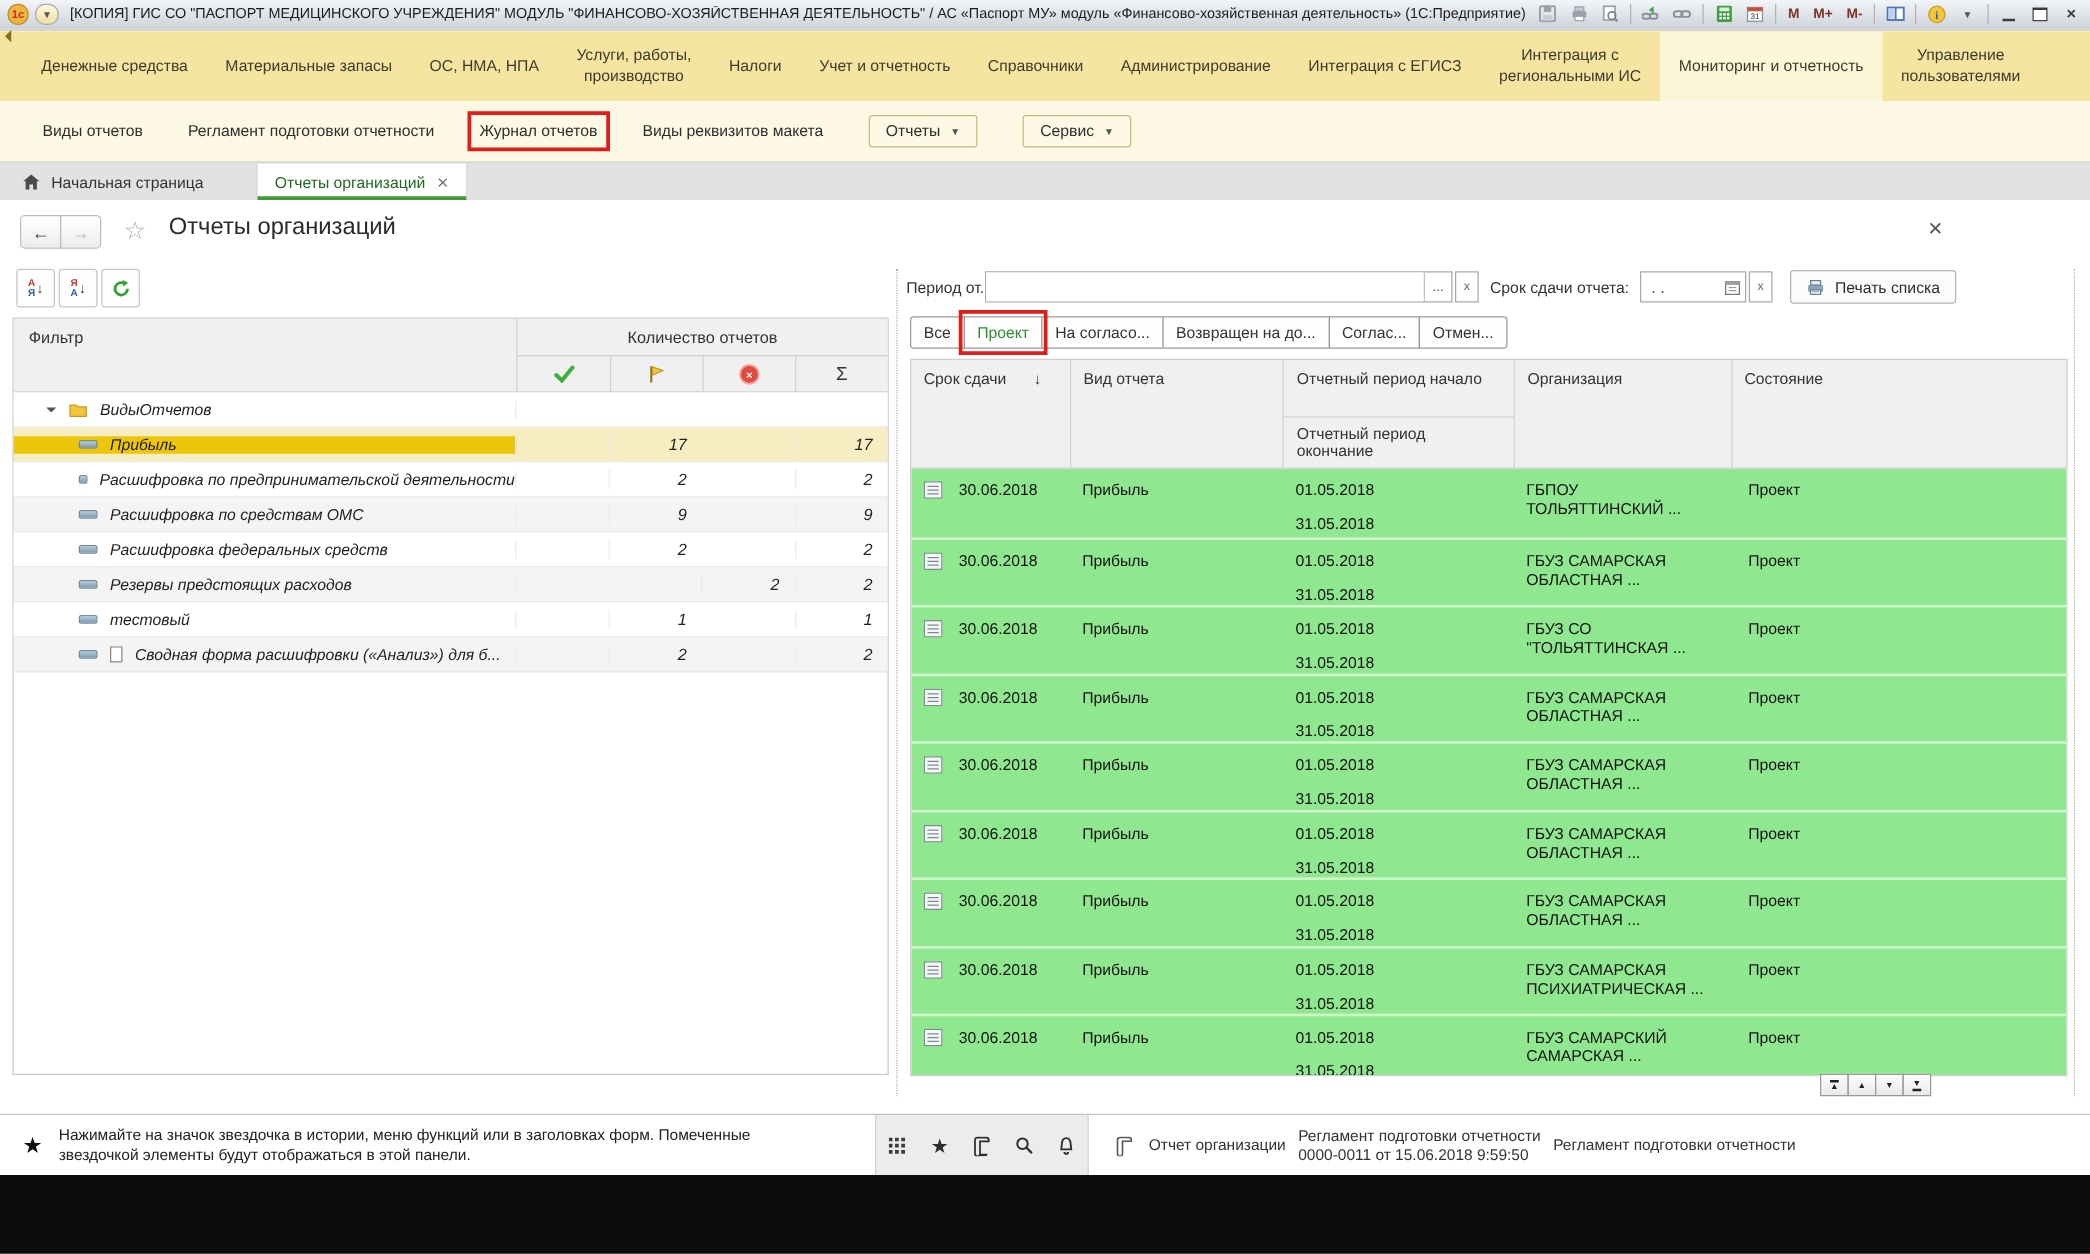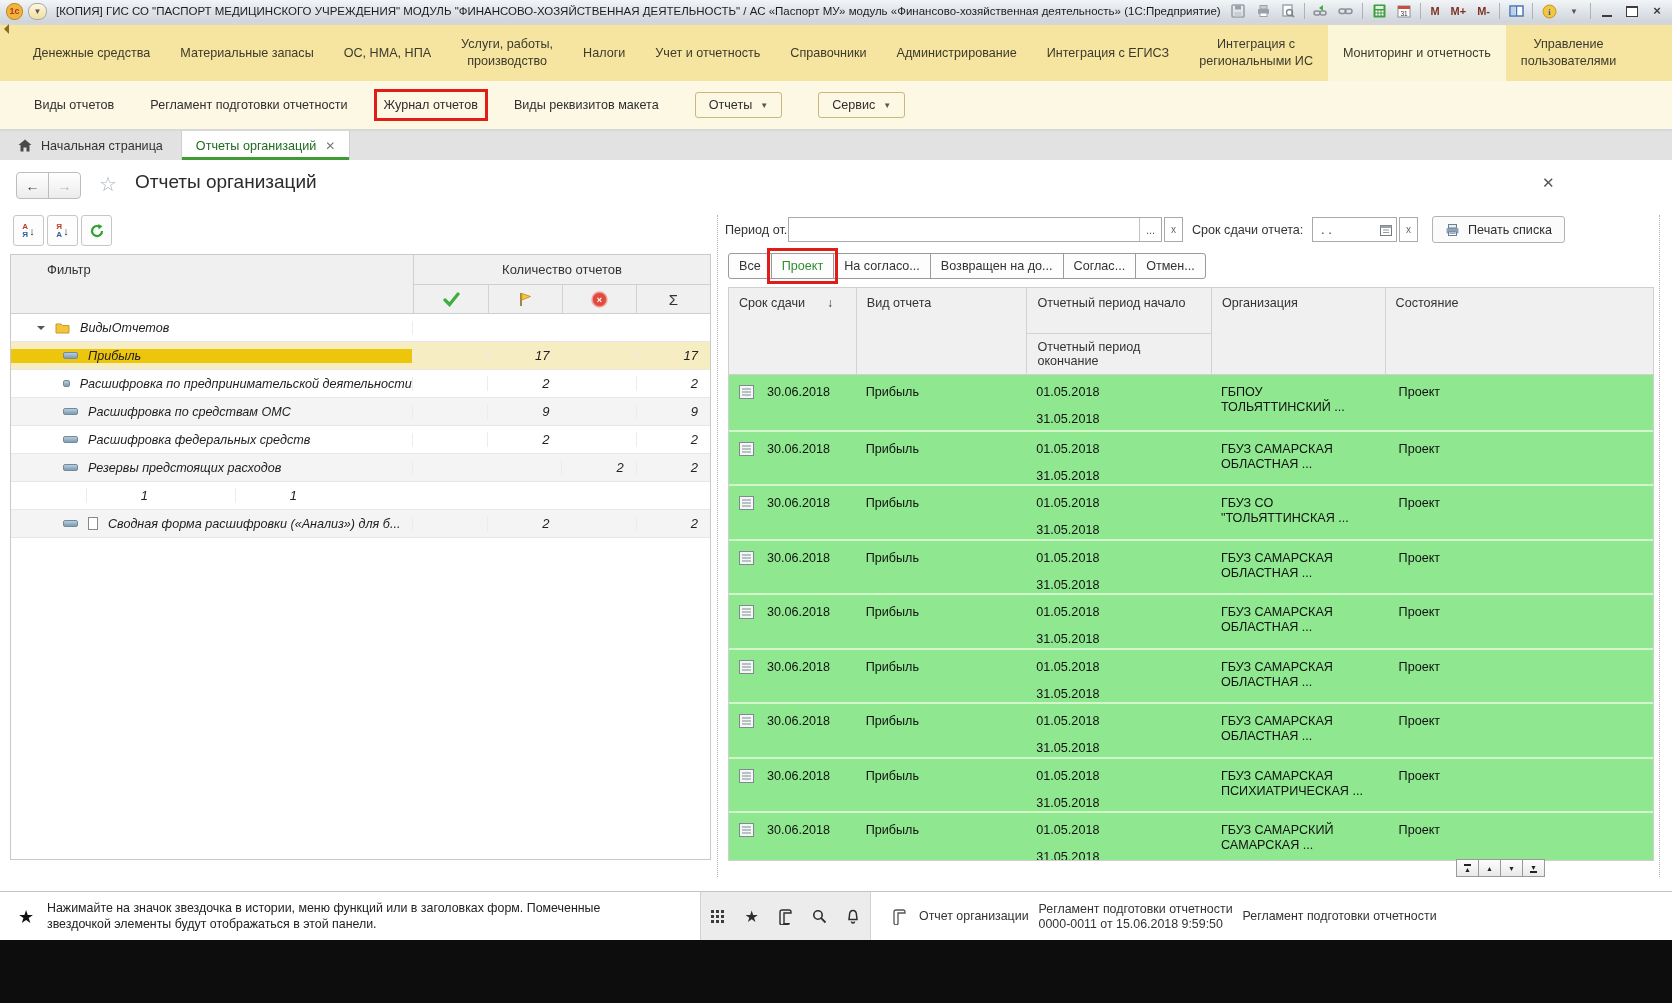--- a/index.html
+++ b/index.html
@@ -32,21 +32,21 @@
   
   .subtoolbar{position:absolute;top:81px;left:0;right:0;height:48px;background:#fcf8e4;
     border-bottom:2px solid #d8d8d8;display:flex;align-items:center;gap:36px;padding-left:34px;}
   .st-link-wrap{position:relative;display:inline-flex;}
   .st-link{color:#2e2e2e;font-size:12.6px;cursor:pointer;}
   .st-btn{position:relative;display:inline-flex;align-items:center;gap:8px;border:1px solid #c7b87c;border-radius:3px;
     background:#fcf8e4;padding:5px 13px;color:#2e2e2e;font-size:12.6px;}
   .red-frame{position:absolute;inset:-9px -10px;border:3px solid #e01d18;pointer-events:none;z-index:6;}
   .status-tab .red-frame{inset:-6px -5px;}
   
-  .tabbar{position:absolute;top:131px;left:0;right:0;height:29px;background:#e2e2e2;display:flex;align-items:stretch;}
+  .tabbar{position:absolute;top:131px;left:0;right:0;height:29px;background:#e2e2e2;display:flex;align-items:stretch;gap:24px;}
   .home-tab{display:flex;align-items:center;gap:9px;padding:0 18px;color:#333;font-size:12.6px;}
   .active-tab{position:relative;display:flex;align-items:center;gap:9px;background:#fff;
     border-left:1px solid #cfcfcf;border-right:1px solid #cfcfcf;padding:0 14px;color:#1e6b1e;font-size:12.6px;}
   .active-tab::after{content:"";position:absolute;left:0;right:0;bottom:0;height:3px;background:#3f9c35;}
   .tab-close{color:#777;font-size:12px;font-weight:bold;}
   
   .workarea{position:absolute;top:160px;left:0;right:0;height:731px;background:#fff;}
   .nav-btns{position:absolute;left:16px;top:12px;display:flex;}
   .nav-btn{width:31px;height:25px;border:1px solid #bdbdbd;background:linear-gradient(#fff,#ececec);
     display:flex;align-items:center;justify-content:center;font-size:14px;color:#444;}
@@ -59,21 +59,21 @@
   .left-toolbar{position:absolute;left:13px;top:55px;display:flex;gap:3px;}
   .ltb{width:29px;height:29px;border:1px solid #c6c6c6;border-radius:3px;background:#fdfdfd;
     display:flex;align-items:center;justify-content:center;}
   .sort-ic{display:flex;align-items:center;gap:1px;}
   .sort-letters{display:flex;flex-direction:column;font-size:8px;font-weight:bold;line-height:8px;}
   .lt-red{color:#c0392b;} .lt-blue{color:#2a5fa5;}
   .sort-arrow{font-size:11px;color:#333;}
   
   .filter-table{position:absolute;left:10px;top:94px;width:701px;height:606px;border:1px solid #c9c9c9;background:#fff;box-sizing:border-box;}
   .ft-header{display:grid;grid-template-columns:403px 1fr;height:58px;background:#f0f0f0;border-bottom:1px solid #cfcfcf;}
-  .ft-filter-cell{border-right:1px solid #cfcfcf;display:flex;align-items:flex-start;padding:7px 0 0 12px;color:#333;margin-left:24px;}
+  .ft-filter-cell{border-right:1px solid #cfcfcf;display:flex;align-items:flex-start;padding:7px 0 0 12px;color:#333;}
   .ft-right{display:flex;flex-direction:column;}
   .ft-count-title{height:29px;display:flex;align-items:center;justify-content:center;color:#333;border-bottom:1px solid #cfcfcf;text-align:center;}
   .ft-icon-row{flex:1;display:grid;grid-template-columns:1fr 1fr 1fr 1fr;}
   .ft-icon-cell{display:flex;align-items:center;justify-content:center;border-left:1px solid #d2d2d2;}
   .ft-icon-cell:first-child{border-left:none;}
   .sum-sym{font-size:15px;color:#333;}
   .tree-body{}
   .tree-row{height:27px;display:flex;align-items:center;border-bottom:1px solid #e7e7e7;background:#fff;font-style:italic;}
   .tree-row.shaded{background:#f4f4f4;}
   .tree-row.selected{background:#f6eec2;}
@@ -440,20 +440,26 @@
 
       <span class="tr-label">Резервы предстоящих расходов</span>
     </div>
     <div class="tr-num c-ok"></div>
     <div class="tr-num c-flag"></div>
     <div class="tr-num c-err">2</div>
     <div class="tr-num c-sum">2</div>
   </div>
 
   <div class="tree-row">
+    <div class="tr-label-cell">
+
+      <span class="tw-dash"></span>
+
+      <span class="tr-label">тестовый</span>
+    </div>
     <div class="tr-num c-ok"></div>
     <div class="tr-num c-flag">1</div>
     <div class="tr-num c-err"></div>
     <div class="tr-num c-sum">1</div>
   </div>
 
   <div class="tree-row has-check shaded">
     <div class="tr-label-cell">
 
       <span class="tw-dash"></span>

